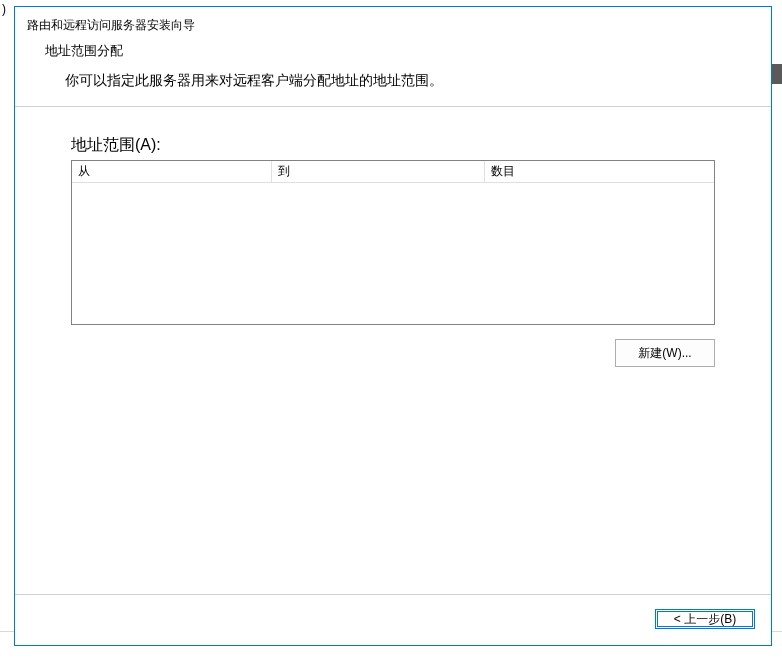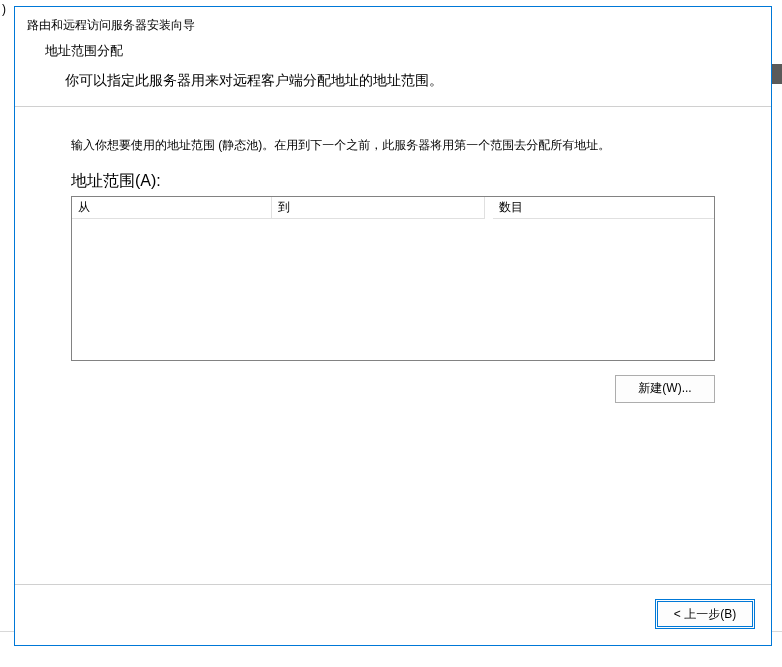--- a/index.html
+++ b/index.html
@@ -99,21 +99,20 @@
       border-right: 1px solid #e0e0e0;
       border-bottom: 1px solid #e0e0e0;
       padding: 3px 6px;
       font-size: 12px;
       background: #fff;
       display: flex;
       align-items: center;
     }
     .lv-col:last-child {
       border-right: none;
-      margin-left: 8px;
     }
     .lv-col.c1 { flex: 0 0 200px; }
     .lv-col.c2 { flex: 0 0 213px; }
     .lv-col.c3 { flex: 1; }
     .lv-rows {
       flex: 1;
       background: #fff;
     }
     .list-btn-row {
       display: flex;
@@ -147,41 +146,40 @@
     }
     .dlg-footer {
       border-top: 1px solid #d0d0d0;
       padding: 14px 16px 16px 16px;
       display: flex;
       justify-content: flex-end;
       gap: 10px;
     }
     .btn-footer {
       min-width: 100px;
-      height: 30px;
+      height: 20px;
     }
   </style>
 </head>
 <body>
 
 <div class="outer-fragment">)</div>
 <div class="sidebar-hint"></div>
 <div class="bottomline"></div>
 
 <div class="dialog">
 
   <div class="dlg-title">路由和远程访问服务器安装向导</div>
 
   <div class="dlg-header">
     <div class="dlg-heading">地址范围分配</div>
     <div class="dlg-sub">你可以指定此服务器用来对远程客户端分配地址的地址范围。</div>
   </div>
 
   <div class="dlg-body">
-    <div class="instruction">输入你想要使用的地址范围 (静态池)。在用到下一个之前，此服务器将用第一个范围去分配所有地址。</div>
     <div class="list-label">地址范围(A):</div>
 
     <div class="listview">
       <div class="lv-header">
         <div class="lv-col c1">从</div>
         <div class="lv-col c2">到</div>
         <div class="lv-col c3">数目</div>
       </div>
       <div class="lv-rows"></div>
     </div>

